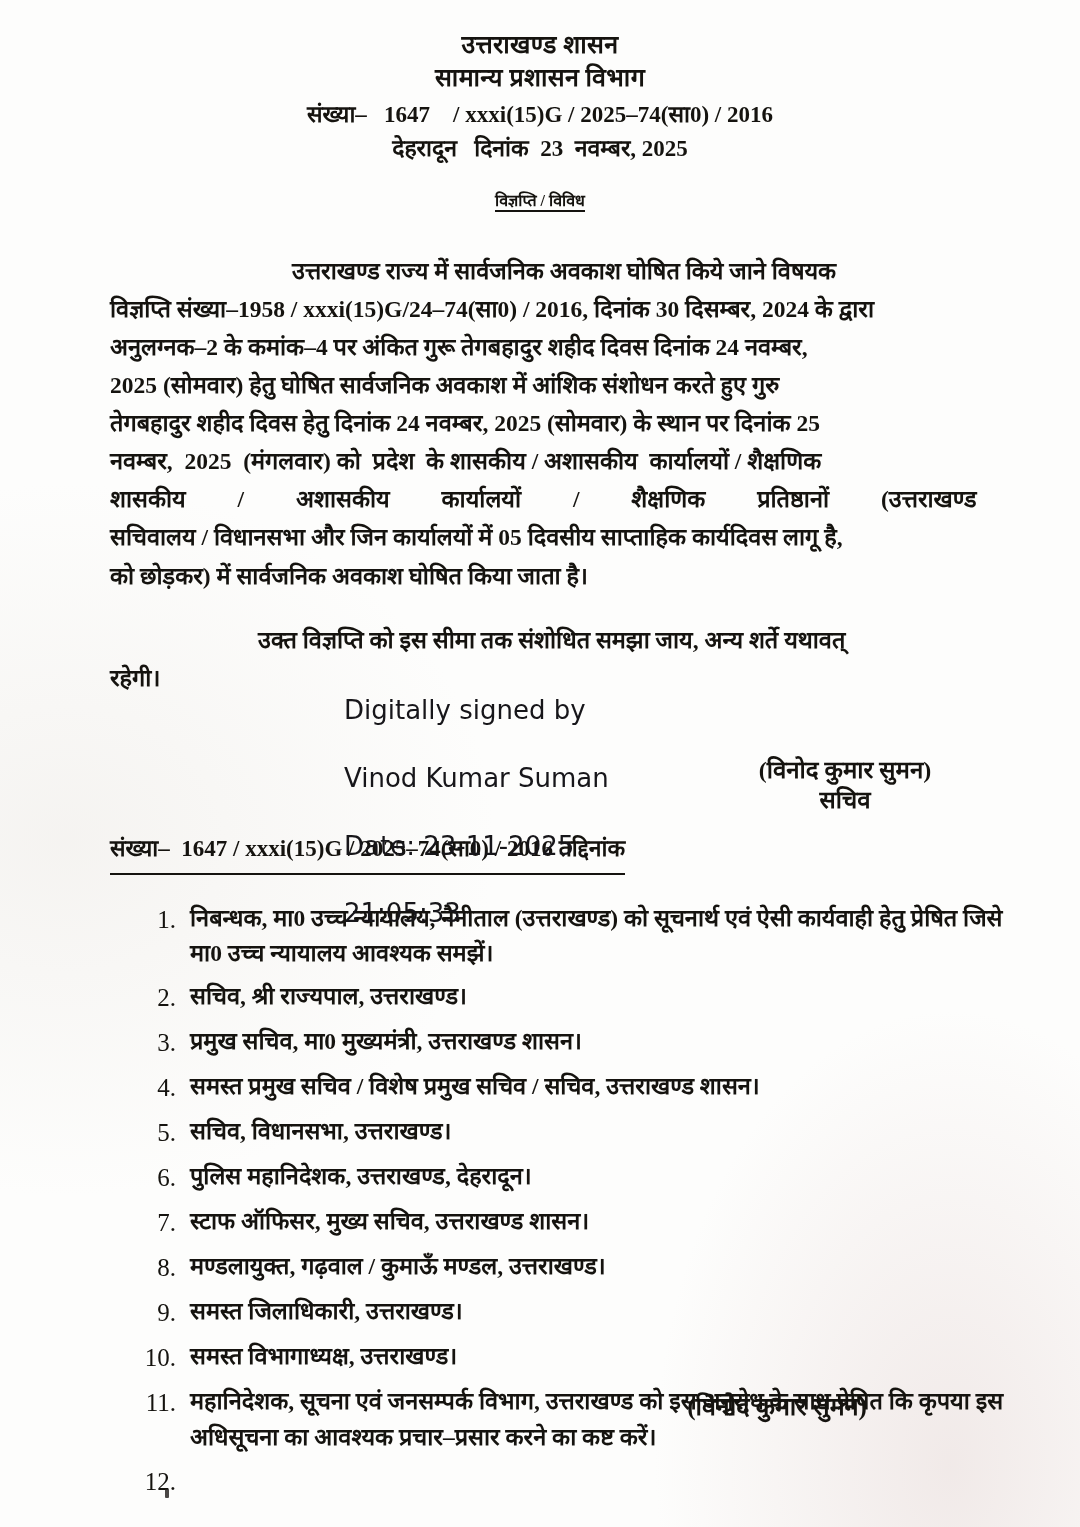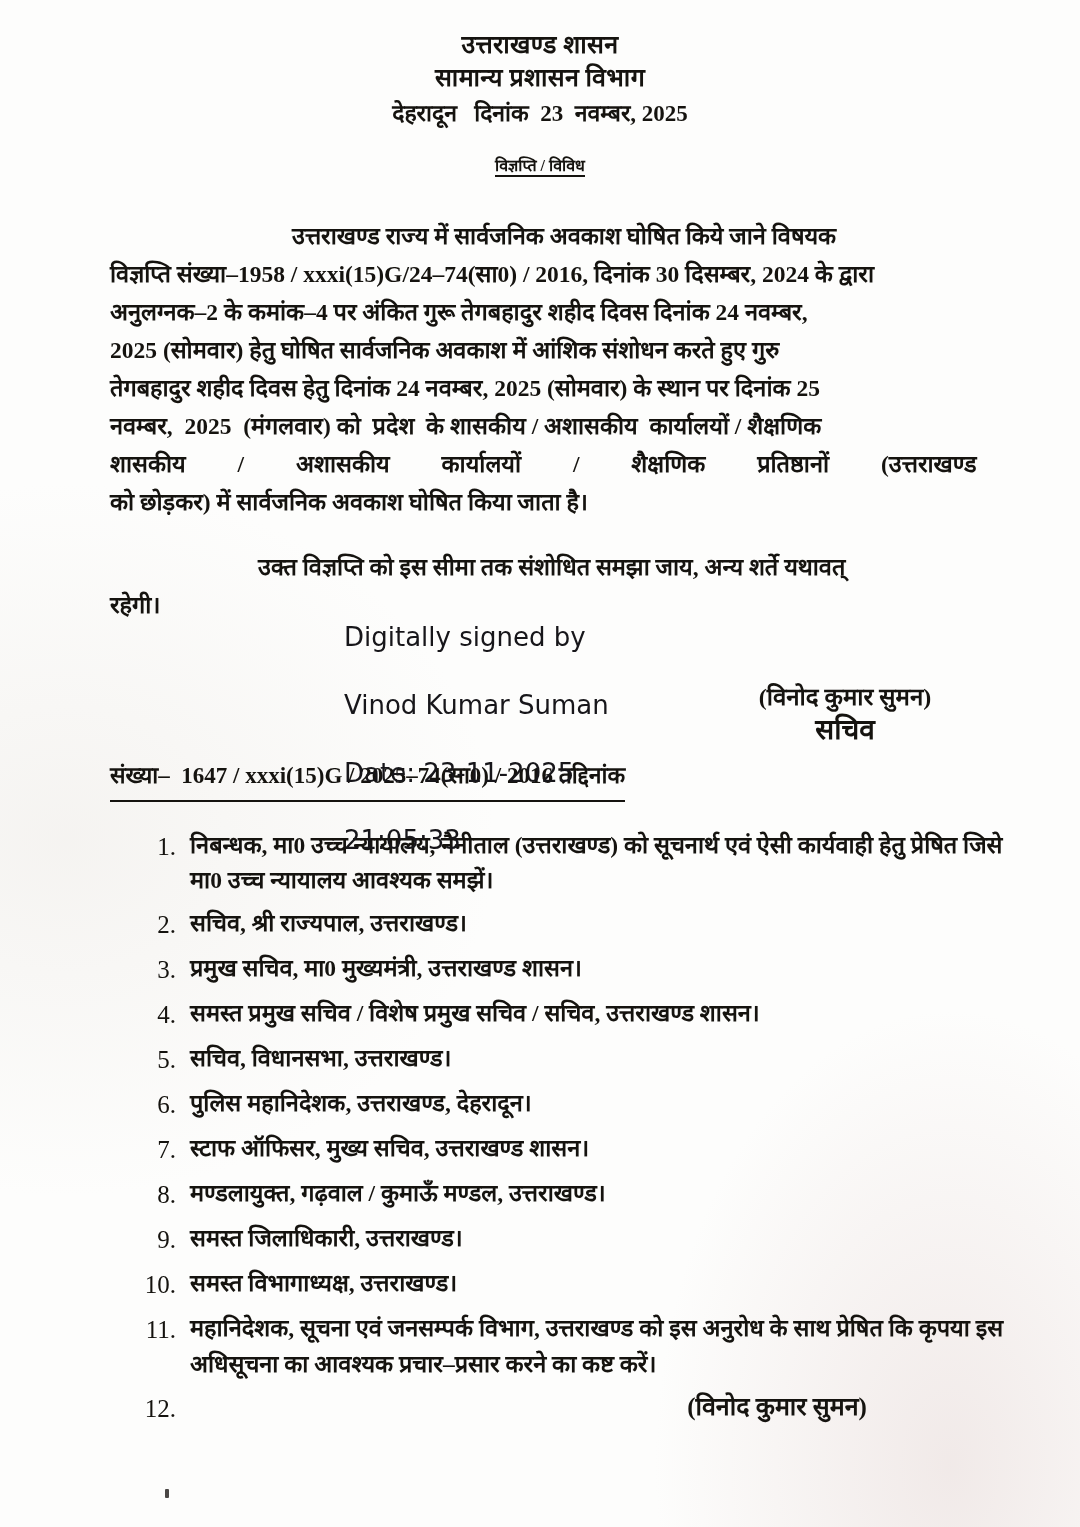--- a/index.html
+++ b/index.html
@@ -117,21 +117,21 @@
     top: 58px;
     text-align: center;
     width: 270px;
   }
   .sig-name {
     font-size: 24px;
     font-weight: 700;
     line-height: 1.25;
   }
   .sig-desig {
-    font-size: 28px;
+    font-size: 24px;
     font-weight: 700;
     line-height: 1.3;
   }
 
   
   .ref2 {
     margin: 6px 0 0 110px;
     font-size: 23px;
     font-weight: 700;
     display: inline-block;
@@ -191,37 +191,39 @@
 </head>
 <body>
 
 <div class="page">
   <div class="sheet">
 
     
     <div class="hdr">
       <div class="hdr-line hdr-org">उत्तराखण्ड शासन</div>
       <div class="hdr-line hdr-dept">सामान्य प्रशासन विभाग</div>
+      <div class="hdr-num">संख्या–   1647    / xxxi(15)G / 2025–74(सा0) / 2016</div>
       <div class="hdr-place">देहरादून   दिनांक  23  नवम्बर, 2025</div>
     </div>
 
     
     <div class="subject">
       <span>विज्ञप्ति / विविध</span>
     </div>
 
     
     <div class="body-block">
       <div class="para-line indent">उत्तराखण्ड राज्य में सार्वजनिक अवकाश घोषित किये जाने विषयक</div>
       <div class="para-line">विज्ञप्ति संख्या–1958 / xxxi(15)G/24–74(सा0) / 2016, दिनांक 30 दिसम्बर, 2024 के द्वारा</div>
       <div class="para-line">अनुलग्नक–2 के कमांक–4 पर अंकित गुरू तेगबहादुर शहीद दिवस दिनांक 24 नवम्बर,</div>
       <div class="para-line">2025 (सोमवार) हेतु घोषित सार्वजनिक अवकाश में आंशिक संशोधन करते हुए गुरु</div>
       <div class="para-line">तेगबहादुर शहीद दिवस हेतु दिनांक 24 नवम्बर, 2025 (सोमवार) के स्थान पर दिनांक 25</div>
       <div class="para-line">नवम्बर,  2025  (मंगलवार) को  प्रदेश  के शासकीय / अशासकीय  कार्यालयों / शैक्षणिक</div>
       <div class="para-line just-wide">शासकीय / अशासकीय कार्यालयों / शैक्षणिक प्रतिष्ठानों (उत्तराखण्ड</div>
+      <div class="para-line">सचिवालय / विधानसभा और जिन कार्यालयों में 05 दिवसीय साप्ताहिक कार्यदिवस लागू है,</div>
       <div class="para-line">को छोड़कर) में सार्वजनिक अवकाश घोषित किया जाता है।</div>
     </div>
 
     
     <div class="closing">
       <div class="closing-line indent">उक्त विज्ञप्ति को इस सीमा तक संशोधित समझा जाय, अन्य शर्ते यथावत्</div>
       <div class="closing-line">रहेगी।</div>
     </div>
 
     

